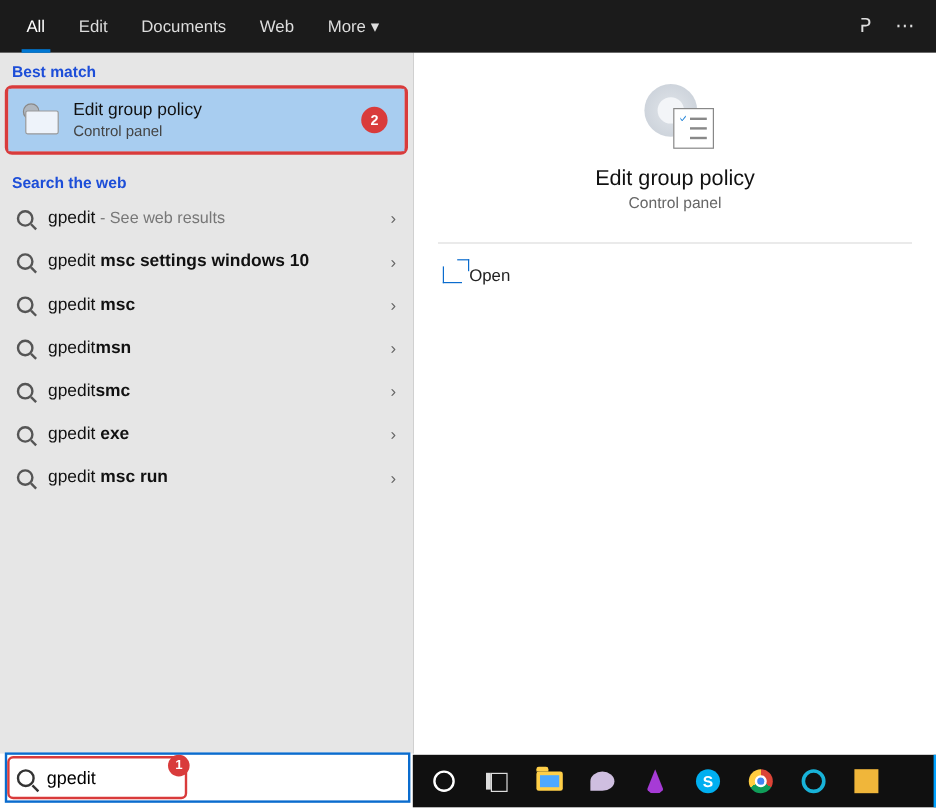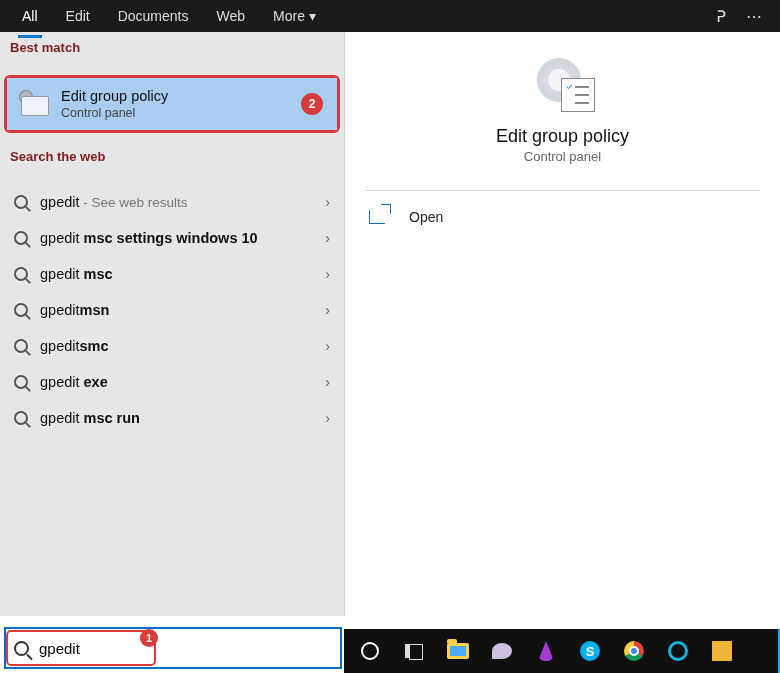--- a/index.html
+++ b/index.html
@@ -1,28 +1,28 @@
 <!DOCTYPE html>
 <html><head>
 <meta charset="utf-8">
 <style>
   * { box-sizing: border-box; margin: 0; padding: 0; font-family: 'Segoe UI', Arial, sans-serif; }
   body { width: 780px; height: 673px; overflow: hidden; background: #fff; position: relative; }
 
-  .topbar { height: 32px; background: #1b1b1b; display: flex; align-items: center; padding: 0 8px; color: #bbb; }
+  .topbar { height: 44px; background: #1b1b1b; display: flex; align-items: center; padding: 0 8px; color: #bbb; }
   .tab { padding: 0 14px; height: 44px; display: flex; align-items: center; font-size: 14px; cursor: pointer; color: #ddd; }
   .tab.active { color: #fff; position: relative; }
   .tab.active::after { content:""; position:absolute; left:10px; right:10px; bottom:0; height:3px; background:#0078d4; }
   .more-chev { margin-left:4px; }
   .top-right { margin-left:auto; display:flex; gap:20px; padding-right:10px; }
   .top-right .icon { color:#ddd; font-size:16px; }
 
   .panes { display:flex; height: 584px; }
   .left { width: 344px; background:#e6e6e6; display:flex; flex-direction:column; }
-  .section-header { font-size:13px; color:#7f1d1d; padding:8px 10px 20px; font-weight:600; }
+  .section-header { font-size:13px; color:#1d4ed8; padding:8px 10px 4px; font-weight:600; }
 
   .best-match { margin:0 4px; border:3px solid #d93b3b; border-radius:6px; position:relative; }
   .best-inner { background:#a8cdf0; padding:10px 12px; display:flex; align-items:center; }
   .cp-icon { width:30px; height:28px; margin-right:12px; position:relative; }
   .cp-icon .folder { width:28px; height:20px; background:#eef3fa; border:1px solid #999; border-radius:2px; position:absolute; top:6px; left:2px; }
   .cp-icon .gear { width:14px; height:14px; border-radius:50%; background:#b0b7bf; position:absolute; top:0; left:0; box-shadow:0 0 0 1px #888 inset; }
   .best-title { font-size:14.5px; color:#111; }
   .best-sub { font-size:12.5px; color:#444; margin-top:2px; }
   .badge { position:absolute; right:14px; top:50%; transform:translateY(-50%); width:22px; height:22px; border-radius:50%; background:#d93b3b; color:#fff; font-size:12px; font-weight:700; display:flex; align-items:center; justify-content:center; }
 
@@ -39,21 +39,21 @@
   .right { flex:1; background:#fff; display:flex; flex-direction:column; padding-top:18px; }
   .detail-icon { margin:6px auto 8px; width:64px; height:56px; position:relative; }
   .detail-icon .gearbig { width:44px; height:44px; border-radius:50%; background: radial-gradient(#e1e5ea,#c6cdd6); position:absolute; left:6px; top:2px; }
   .detail-icon .gearbig::before { content:""; position:absolute; inset:11px; border-radius:50%; background:#f3f5f8; }
   .detail-icon .doc { width:34px; height:34px; background:#fff; border:1px solid #888; position:absolute; right:0; bottom:0; }
   .detail-icon .doc::before { content:""; position:absolute; left:5px; top:5px; width:5px; height:5px; background:#1a7fd6; box-shadow:0 8px 0 #1a7fd6, 0 16px 0 #1a7fd6; clip-path: polygon(0 30%, 40% 80%, 100% 0, 100% 30%, 40% 100%, 0 60%); }
   .detail-icon .doc::after { content:""; position:absolute; left:13px; top:7px; right:5px; height:2px; background:#888; box-shadow:0 8px 0 #888, 0 16px 0 #888; }
   .detail-title { text-align:center; font-size:18px; color:#111; margin-top:6px; }
   .detail-sub { text-align:center; font-size:13px; color:#666; margin-top:2px; }
   .hr { height:1px; background:#ddd; margin:26px 20px 10px; }
-  .action { display:flex; align-items:center; gap:24px; padding:8px 24px; cursor:pointer; }
+  .action { display:flex; align-items:center; gap:6px; padding:8px 24px; cursor:pointer; }
   .action .open-icon { width:16px; height:14px; border:1.5px solid #0a6cce; border-top:none; border-right:none; position:relative; }
   .action .open-icon::after { content:""; position:absolute; width:9px; height:9px; border:1.5px solid #0a6cce; border-bottom:none; border-left:none; top:-6px; right:-6px; }
   .action span { font-size:14px; color:#222; }
 
   .searchbar-wrap { position:absolute; left:4px; bottom:4px; width:338px; }
   .searchbar { height:42px; border:2px solid #0a6cce; background:#fff; display:flex; align-items:center; padding:0 8px; }
   .searchbar .mag { width:15px; height:15px; border:2px solid #333; border-radius:50%; position:relative; margin-right:10px; }
   .searchbar .mag::after { content:""; position:absolute; width:7px; height:2px; background:#333; bottom:-4px; right:-6px; transform:rotate(45deg); }
   .searchbar input { border:none; outline:none; font-size:15px; flex:1; }
   .hl-box { position:absolute; left:2px; top:3px; width:150px; height:36px; border:2px solid #d93b3b; border-radius:5px; pointer-events:none; }

